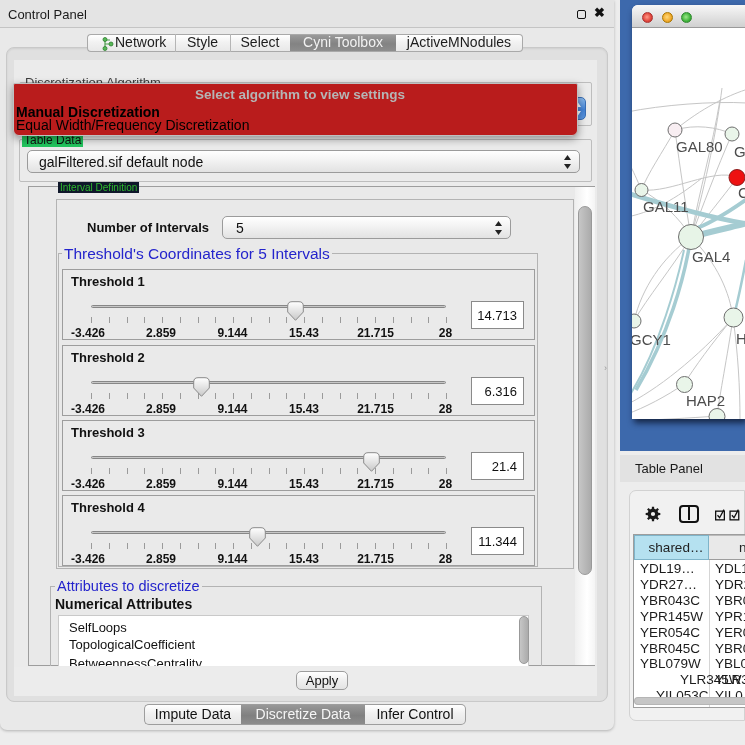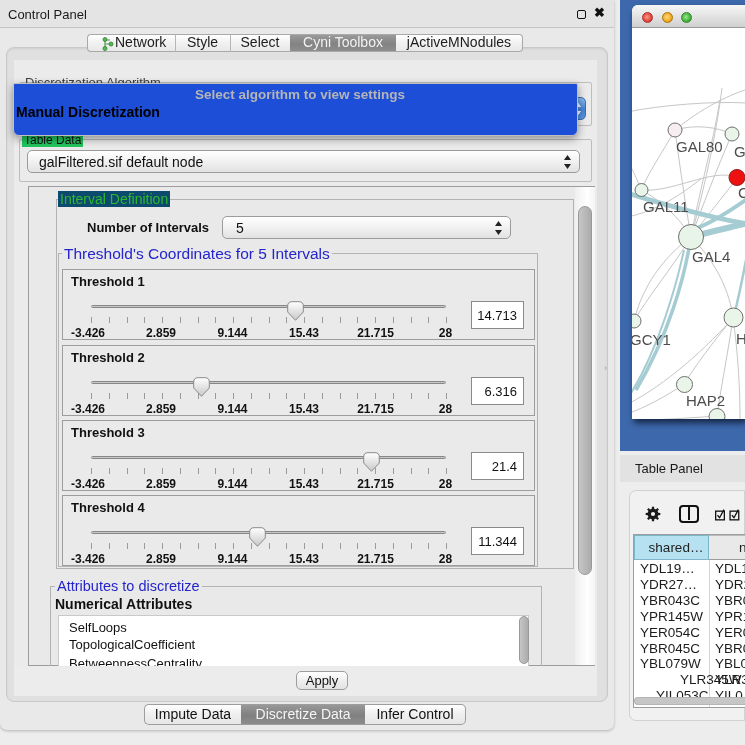--- a/index.html
+++ b/index.html
@@ -50,21 +50,21 @@
 .vbox { position:absolute; left:408px; width:53px; height:28px; background:#fff;
   border:1px solid #8a8a8a; font-size:13px; color:#111; text-align:right; padding:6px 6px 0 0; }
 .thumb { position:absolute; width:17px; height:20px; }
 
 
 .sbtrack { position:absolute; background:linear-gradient(90deg,#efefef,#ffffff 60%,#f4f4f4); }
 .sbthumb { position:absolute; background:linear-gradient(90deg,#c6c6c6,#ababab); border:1px solid #999;
   border-radius:7px; }
 
 
-#popup { left:13px; top:83px; width:565px; height:53px; background:#1d4ed8;
+#popup { left:13px; top:83px; width:565px; height:53px; background:#b91c1c;
   border:1px solid #c0c0c0; border-radius:2px 2px 6px 6px; box-shadow:0 3px 9px rgba(0,0,0,0.4); }
 
 
 .bseg { position:absolute; font-size:14px; color:#111; text-align:center;
   background:linear-gradient(#ffffff,#f0f0f0 45%,#e6e6e6); border-top:1px solid #9d9d9d;
   border-bottom:1px solid #9d9d9d; height:20.5px; line-height:18.5px; }
 .bseg.first { border-left:1px solid #9d9d9d; border-radius:5px 0 0 5px; }
 .bseg.last { border-right:1px solid #9d9d9d; border-radius:0 5px 5px 0; }
 .bseg.sel { background:linear-gradient(#989898,#808080 55%,#8c8c8c); color:#f5f5f5; }
 
@@ -125,21 +125,21 @@
   <span style="position:absolute; left:11px; top:3px;">galFiltered.sif default node</span>
   <svg class="arr" width="9" height="14" viewBox="0 0 9 14">
     <path d="M4.5 0 L8 5 L1 5 Z" fill="#222"></path>
       <path d="M4.5 14 L8 9 L1 9 Z" fill="#222"></path>
   </svg>
 </div>
 
 <div class="abs" style="left:28px; top:186px; width:567px; height:480px; background:#e9e9e9; border:1px solid #9d9d9d;"></div>
 
 <div class="abs" style="left:56px; top:199px; width:518px; height:370px; border:1px solid #b3b3b3;"></div>
-<div class="abs" style="left:58px; top:191px; font-size:14px; color:#2eb82e; background:#0c4a6e; padding:0 2px;">Interval Definition</div>
+<div class="abs" style="left:58px; top:182px; font-size:10px; color:#2eb82e; background:#0f172a; padding:0 2px;">Interval Definition</div>
 
 <div class="abs" style="left:87px; top:220px; font-size:13px; font-weight:bold; color:#111;">Number of Intervals</div>
 <div class="combo" style="left:222px; top:216px; width:289px; height:23px;">
   <span style="position:absolute; left:13px; top:3px;">5</span>
   <svg class="arr" width="9" height="14" viewBox="0 0 9 14">
     <path d="M4.5 0 L8 5 L1 5 Z" fill="#222"></path>
       <path d="M4.5 14 L8 9 L1 9 Z" fill="#222"></path>
   </svg>
 </div>
 
@@ -325,20 +325,21 @@
 
 <div class="sbtrack" style="left:575px; top:187px; width:20px; height:478px;"></div>
 <div class="sbthumb" style="left:578px; top:206px; width:14px; height:369px;"></div>
 
 <div class="abs" style="left:14px; top:667px; width:583px; height:29px; background:#ececec;"></div>
 <div class="abs" style="left:269px; top:671px; width:52px; height:19px; background:linear-gradient(#ffffff,#f0f0f0 45%,#e3e3e3); border:1px solid #9d9d9d; border-radius:5px; text-align:center; font-size:13px; line-height:18px; color:#111;margin-left:27px;">Apply</div>
 
 <div class="abs" id="popup">
   <div style="position:absolute; left:181px; top:3px; font-size:13.5px; font-weight:bold; color:#b5b5b5;">Select algorithm to view settings</div>
   <div style="position:absolute; left:2px; top:20px; font-size:14px; font-weight:bold; color:#000;">Manual Discretization</div>
+  <div style="position:absolute; left:2px; top:33px; font-size:14px; color:#000;">Equal Width/Frequency Discretization</div>
 </div>
 
 <div class="bseg first" style="left:144px; top:704px; width:97px;">Impute Data</div>
 <div class="bseg sel" style="left:241px; top:704px; width:124px;">Discretize Data</div>
 <div class="bseg last" style="left:365px; top:704px; width:101px;">Infer Control</div>
 
 <div class="abs" style="left:604px; top:363px; width:6px; height:10px; color:#9a9a9a; font-size:9px;">›</div>
 
 <div class="abs" id="desktop"></div>
 <div class="abs" id="netwin"></div>

